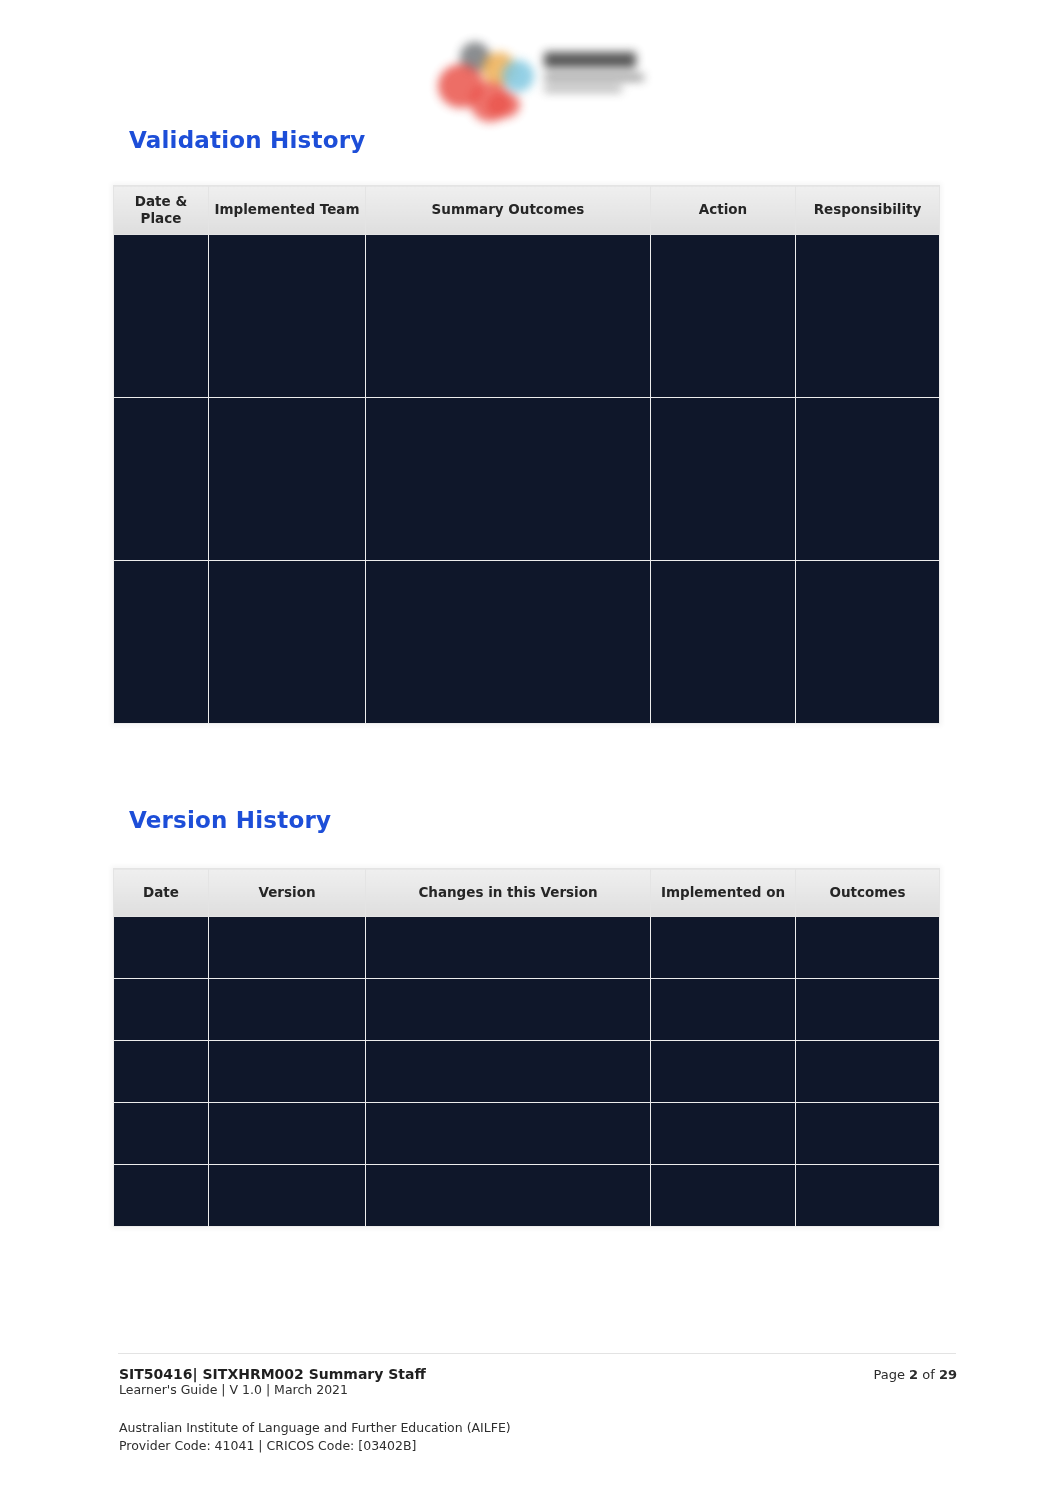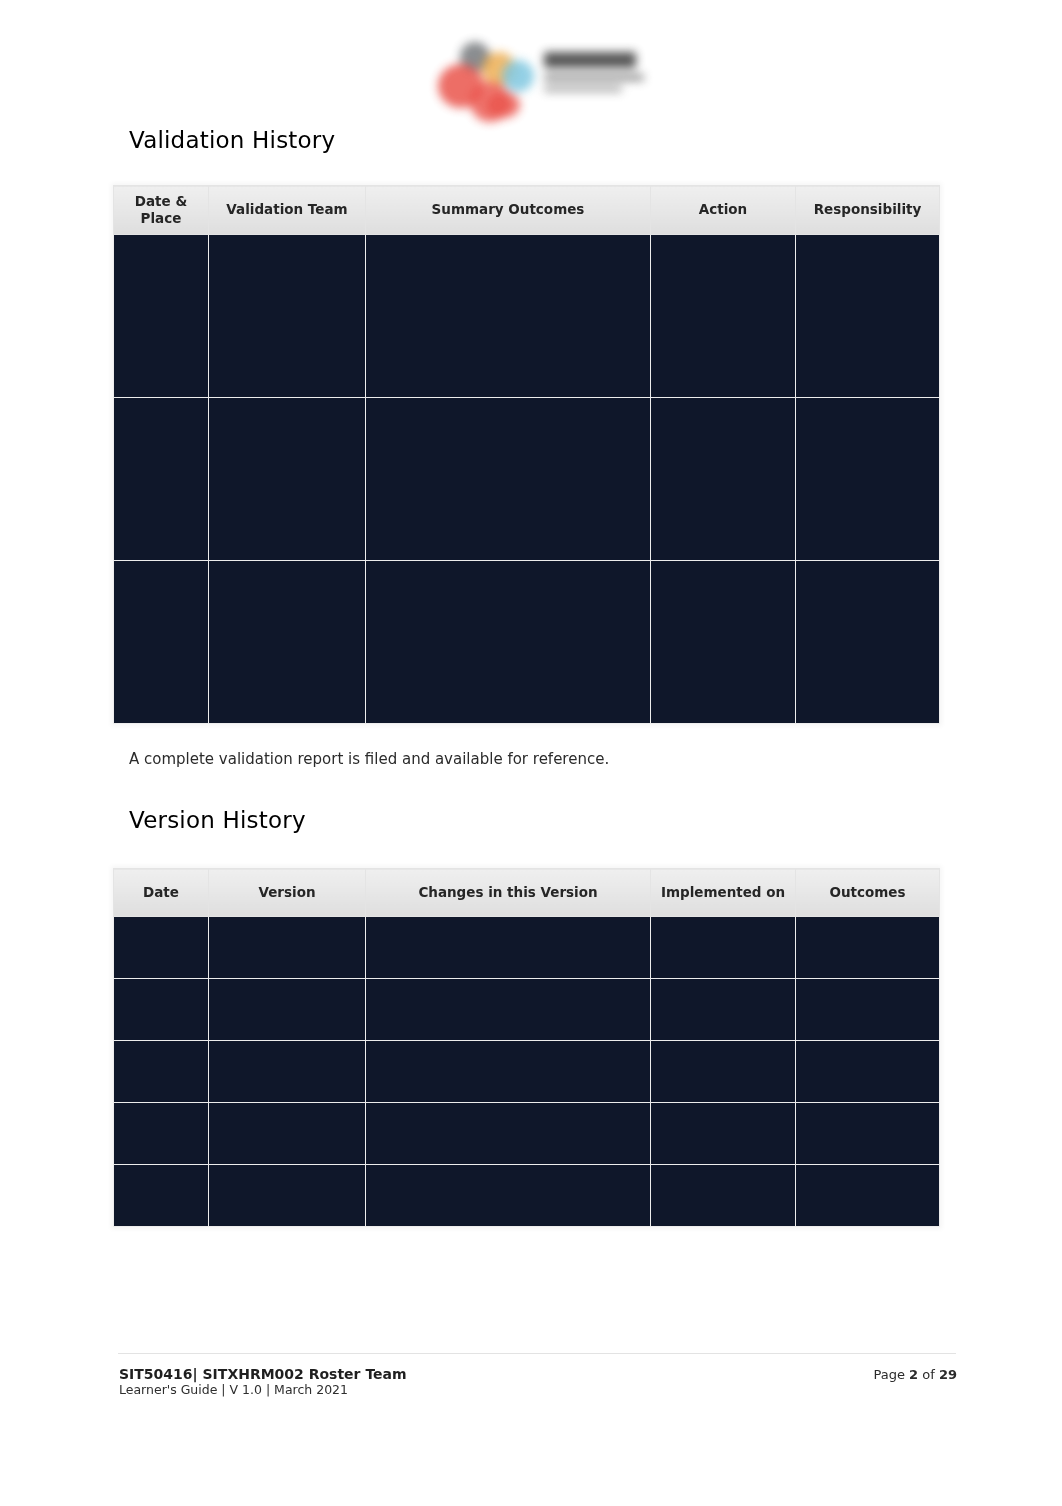--- a/index.html
+++ b/index.html
@@ -65,22 +65,22 @@
   }
   .logo-text .l1 { left: 0;  top: 2px;  width: 92px; height: 16px; background: #4a4a4a; }
   .logo-text .l2 { left: 0;  top: 24px; width: 100px; height: 7px;  background: #8d8d8d; }
   .logo-text .l3 { left: 0;  top: 36px; width: 78px;  height: 6px;  background: #a2a2a2; }
 
   
   .heading {
     position: absolute;
     left: 129px;
     font-size: 23px;
-    font-weight: normal;
-    color: #000000;
+    font-weight: bold;
+    color: #1d4ed8;
     letter-spacing: 0.2px;
     white-space: nowrap;
   }
   #h-validation { top: 127px; }
   #h-version    { top: 807px; text-align: right; }
 
   
   .doc-table {
     position: absolute;
     left: 113px;
@@ -207,21 +207,21 @@
     <colgroup>
       <col class="col-1">
         <col class="col-2">
         <col class="col-3">
         <col class="col-4">
         <col class="col-5">
     </colgroup>
     <thead>
       <tr>
         <th>Date &amp; Place</th>
-        <th>Validation Team</th>
+        <th>Implemented Team</th>
         <th>Summary Outcomes</th>
         <th>Action</th>
         <th>Responsibility</th>
       </tr>
     </thead>
     <tbody>
       <tr>
         <td></td>
         <td></td>
         <td></td>
@@ -238,21 +238,20 @@
       <tr>
         <td></td>
         <td></td>
         <td></td>
         <td></td>
         <td></td>
       </tr>
     </tbody>
   </table>
 
-  <div class="body-text" id="p-validation-note">A complete validation report is filed and available for reference.</div>
 
   <div class="heading" id="h-version">Version History</div>
 
   <table class="doc-table" id="tbl-version">
     <colgroup>
       <col class="col-1">
         <col class="col-2">
         <col class="col-3">
         <col class="col-4">
         <col class="col-5">
@@ -302,24 +301,28 @@
         <td></td>
         <td></td>
       </tr>
     </tbody>
   </table>
 
   <div class="footer-rule"></div>
 
   <div class="footer">
     <div class="footer-row1">
-      <span class="footer-title">SIT50416| SITXHRM002 Roster Team</span>
+      <span class="footer-title">SIT50416| SITXHRM002 Summary Staff</span>
       <span class="footer-page">
         <span>Page</span>
         <b>2</b>
         <span>of</span>
         <b>29</b>
       </span>
     </div>
     <div class="footer-sub">Learner's Guide | V 1.0 | March 2021</div>
+    <div class="footer-org">
+      <div>Australian Institute of Language and Further Education (AILFE)</div>
+      <div>Provider Code: 41041 | CRICOS Code: [03402B]</div>
+    </div>
   </div>
 
 </div>
 
 </body></html>

